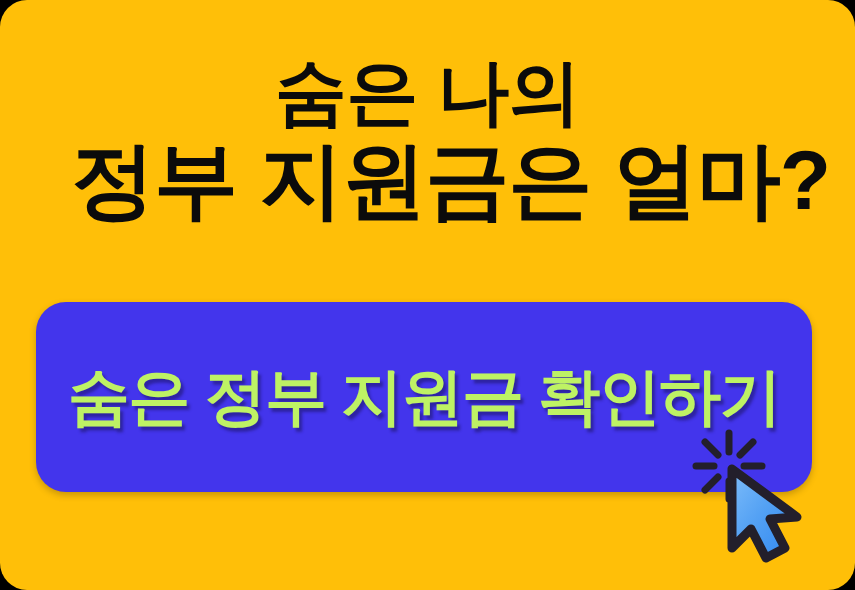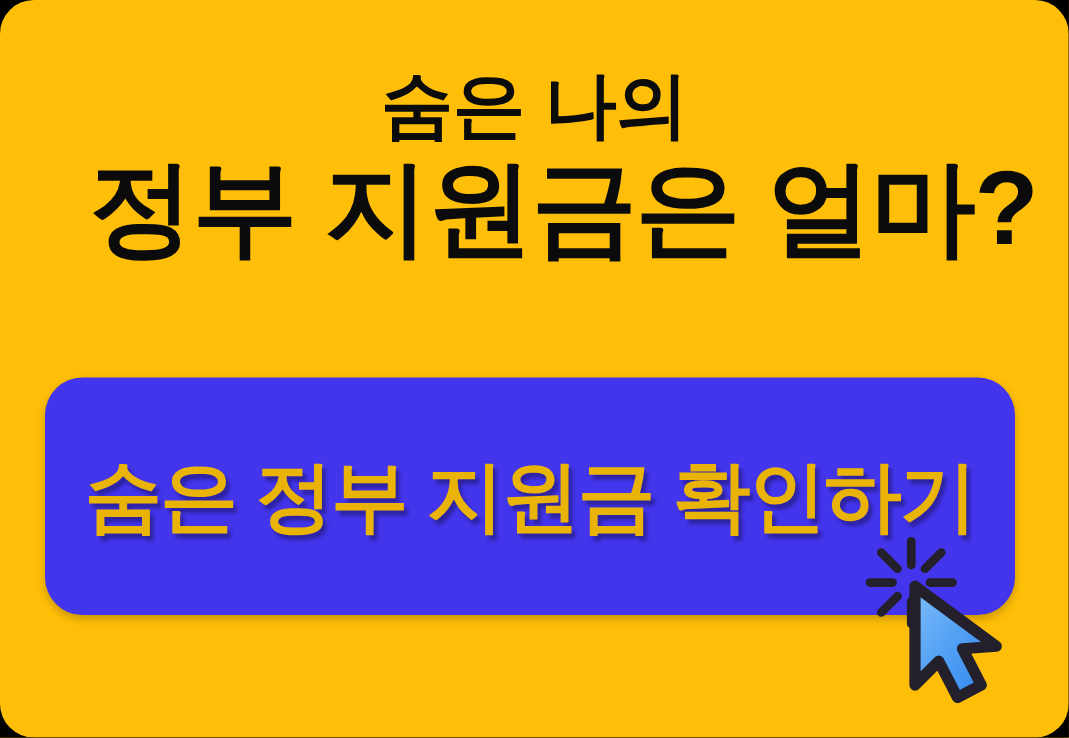--- a/index.html
+++ b/index.html
@@ -34,21 +34,21 @@
     line-height: 1.0;
     user-select: none;
   }
   .headline-line {
     display: block;
     font-weight: 900;
     letter-spacing: -0.5px;
     white-space: nowrap;
   }
   #headline-line-1 {
-    font-size: 58px;
+    font-size: 72px;
     padding-bottom: 10px;
   }
   #headline-line-2 {
     font-size: 84px;
     letter-spacing: -1px;
     margin-left: 46px;
   }
 
   
   #cta-button {
@@ -94,21 +94,21 @@
 <body>
 
 <div id="banner" style="background: rgb(255, 191, 8); border-radius: 27px;">
 
   <div id="headline" style="color: rgb(11, 11, 11);">
     <span class="headline-line" id="headline-line-1">숨은 나의</span>
     <span class="headline-line" id="headline-line-2">정부 지원금은 얼마?</span>
   </div>
 
   <div id="cta-button" style="background: rgb(67, 53, 236);">
-    <span id="cta-label" style="color: #eab308;">숨은 정부 지원금 확인하기</span>
+    <span id="cta-label" style="color: #bef264;">숨은 정부 지원금 확인하기</span>
   </div>
 
   <div id="cursor-graphic">
     <svg viewBox="0 0 130 140" xmlns="http://www.w3.org/2000/svg">
       <defs>
         <linearGradient id="arrowGrad" x1="0" y1="0" x2="1" y2="1">
           <stop offset="0%" stop-color="#7EBDFA"></stop>
           <stop offset="45%" stop-color="#55A2F4"></stop>
           <stop offset="100%" stop-color="#2E86F0"></stop>
         </linearGradient>

